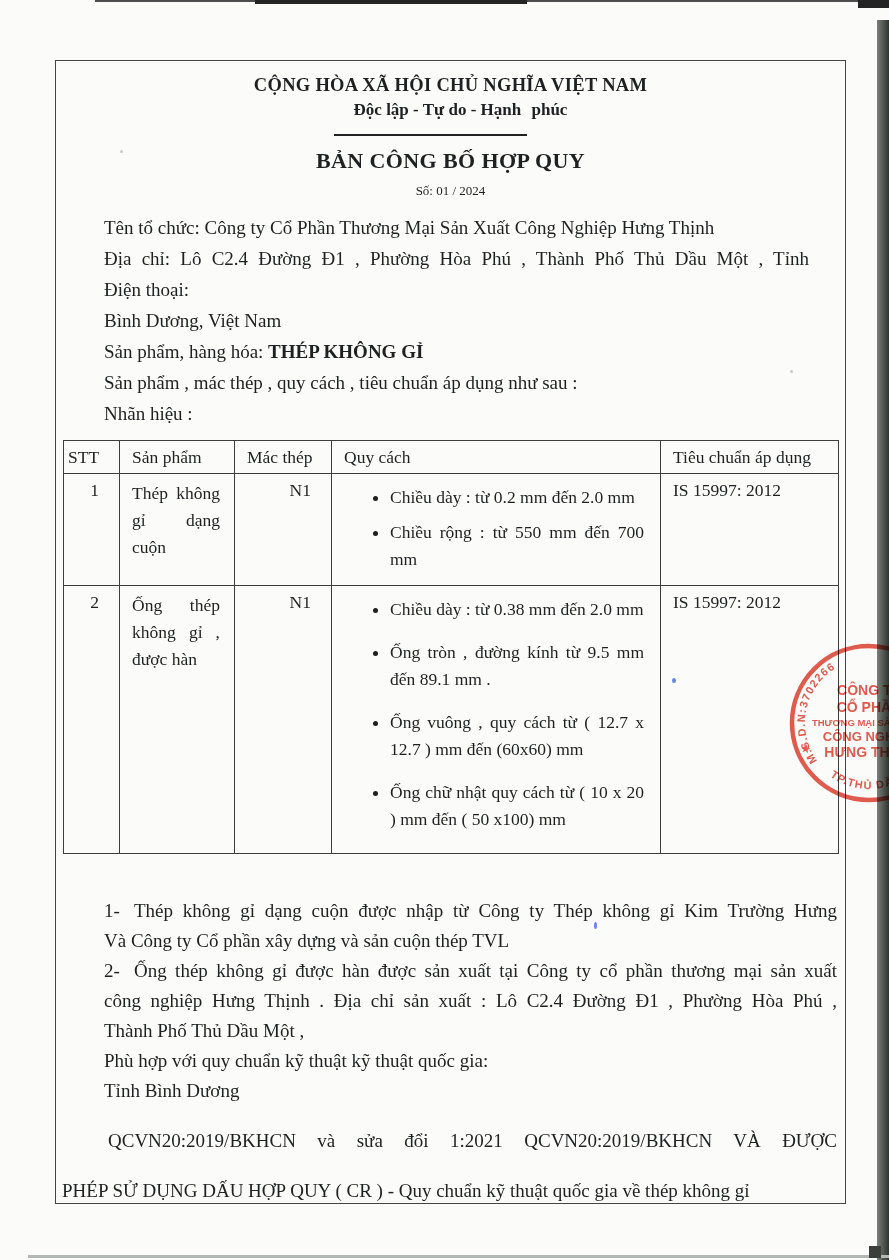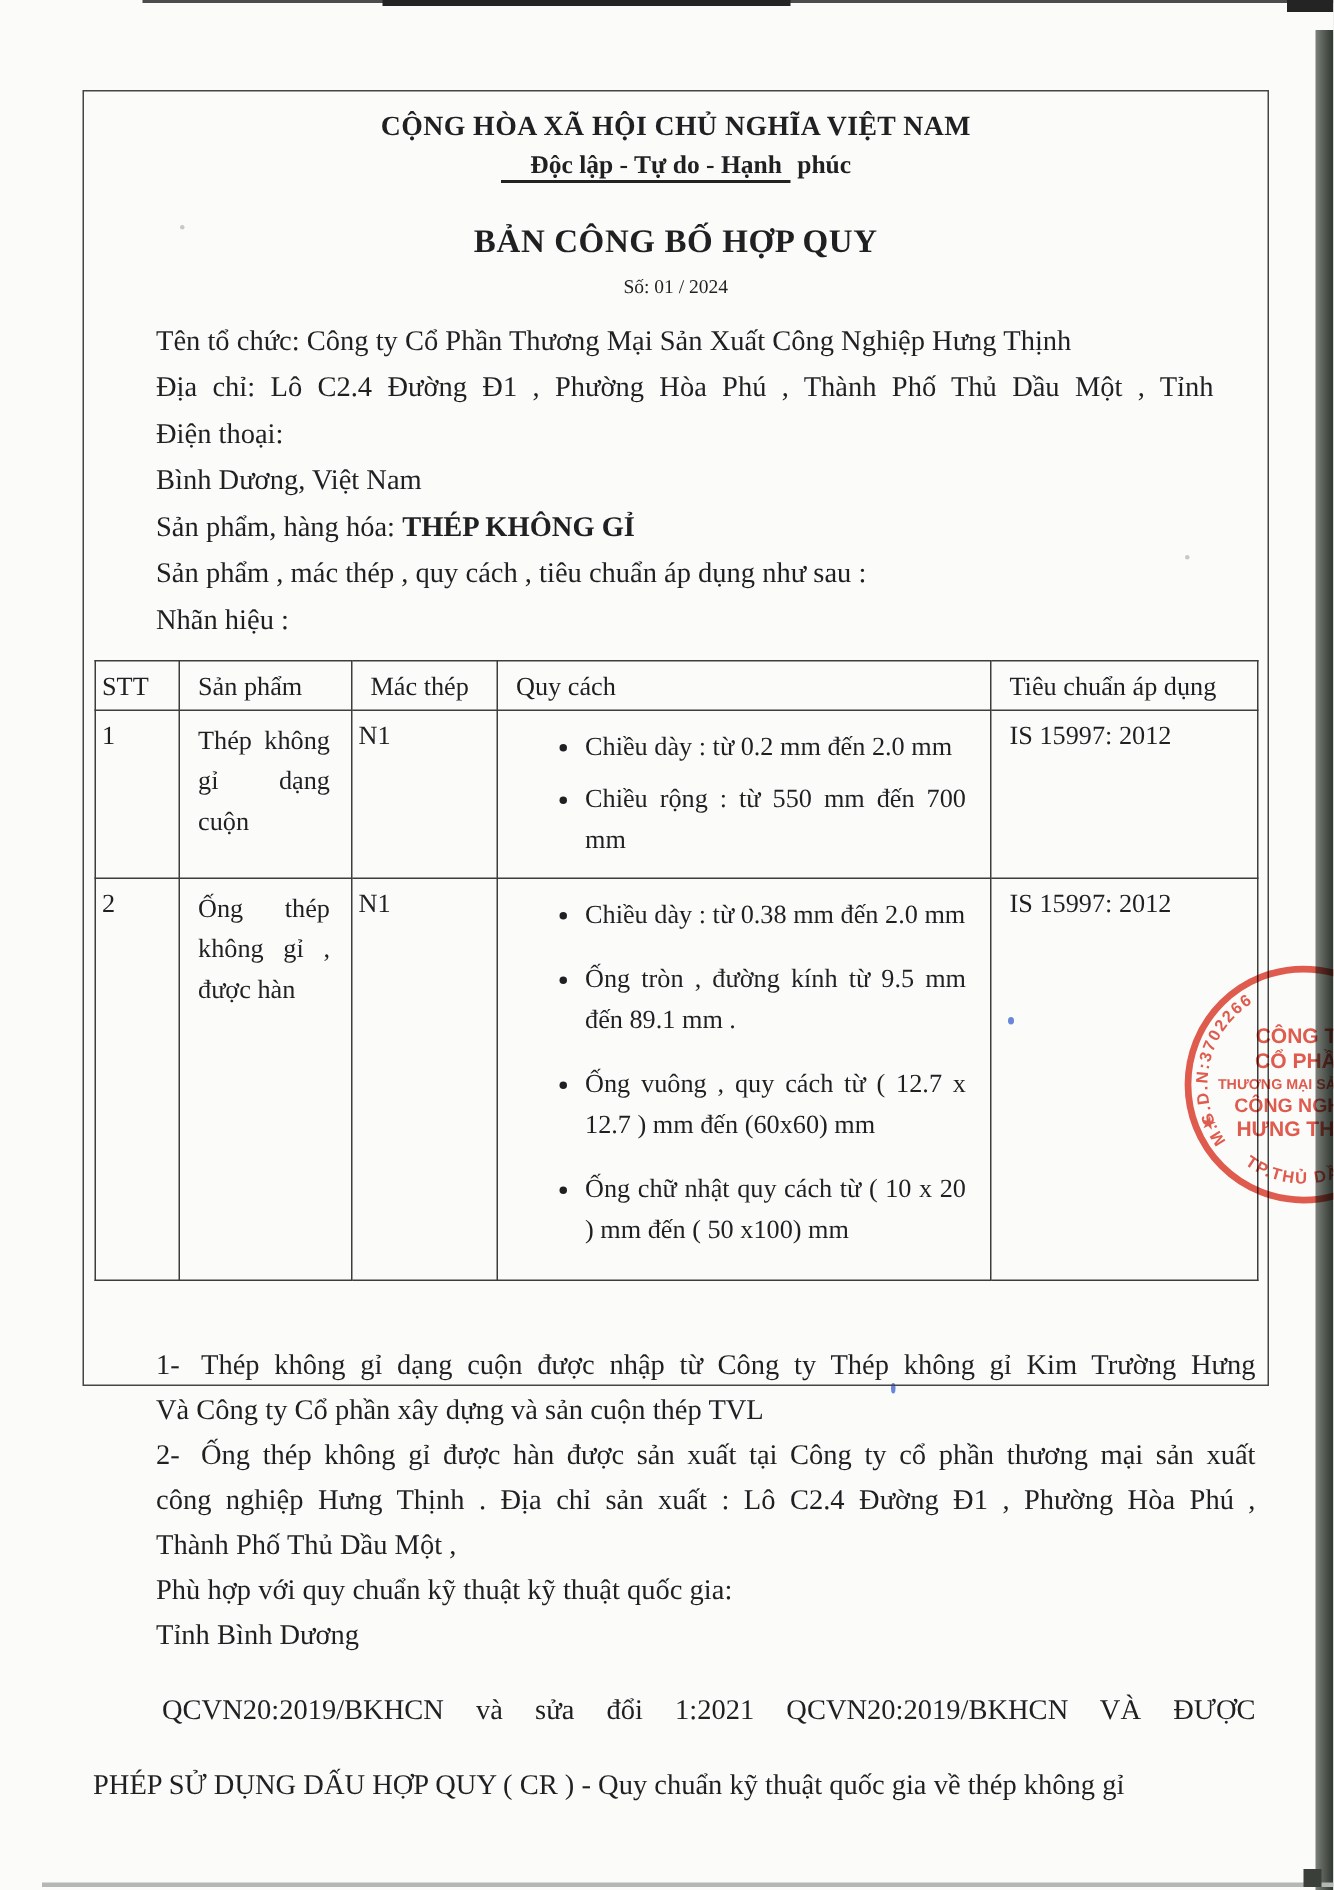--- a/index.html
+++ b/index.html
@@ -12,43 +12,43 @@
   .top-right-blk{left:858px;top:0;width:31px;height:8px;background:#242424;}
   .right-strip{left:877px;top:20px;width:12px;height:1240px;
                background:linear-gradient(to right,#7a7f7a,#2e342e);}
   .bottom-line{left:28px;top:1255px;width:861px;height:3px;background:#b3b8b4;}
   .corner-sq{left:869px;top:1246px;width:12px;height:12px;background:#3a3f3a;}
   .speck{border-radius:50%;}
   .speck.blue{background:#3a5fd0;opacity:.75;}
   .speck.gray{background:#c9c9c4;}
 
   
-  .frame{position:absolute;left:55px;top:60px;width:791px;height:864px;
+  .frame{position:absolute;left:55px;top:60px;width:791px;height:1144px;
          border:1.8px solid #454545;box-sizing:border-box;}
 
   .hdr{text-align:center;margin-top:14px;}
   .nat-title{font-size:18.5px;font-weight:bold;letter-spacing:.3px;}
   .motto{font-size:17px;font-weight:bold;margin-top:4px;}
-  .motto .u{border-bottom:2.2px solid #222;padding:0 6px 1px 20px;}
+  .motto .u{border-bottom:2.2px solid #222;padding:0 6px 15px 20px;}
   .doc-title{font-size:22px;font-weight:bold;margin-top:28px;letter-spacing:.4px;}
   .doc-no{font-size:13px;margin-top:9px;}
 
   .bodyblk{margin:13px 36px 0 48px;font-size:19px;line-height:31px;}
   .bodyblk p{margin:0;}
   .jlast{text-align:justify;text-align-last:justify;}
   .ind{margin-left:14px;}
   .gap-top{margin-top:5px;}
   .bold{font-weight:bold;}
 
   table.ptable{border-collapse:collapse;table-layout:fixed;margin:11px 0 0 7px;
                width:775px;font-size:17.5px;}
   .ptable th,.ptable td{border:1.5px solid #3d3d3d;vertical-align:top;
                padding:6px 8px 4px 12px;font-weight:normal;text-align:left;}
   .ptable th{height:28px;vertical-align:middle;padding-top:2px;padding-bottom:2px;}
-  .ptable .c{text-align:left;padding-left:4px;padding-right:20px;}
+  .ptable .c{text-align:right;padding-left:4px;padding-right:20px;}
   .ptable td.wrapcell{text-align:justify;padding-right:14px;line-height:27px;}
   .row1{height:99px;}
   .row2{height:239px;}
   .ptable ul{margin:4px 0 0 0;padding-left:46px;}
   .ptable li{text-align:justify;padding-right:8px;line-height:27px;}
   .row1 li{margin-bottom:8px;}
   .row2 li{margin-bottom:16px;}
 
   .notes{margin:42px 8px 0 48px;font-size:19px;line-height:30px;}
   .notes p{margin:0;}

